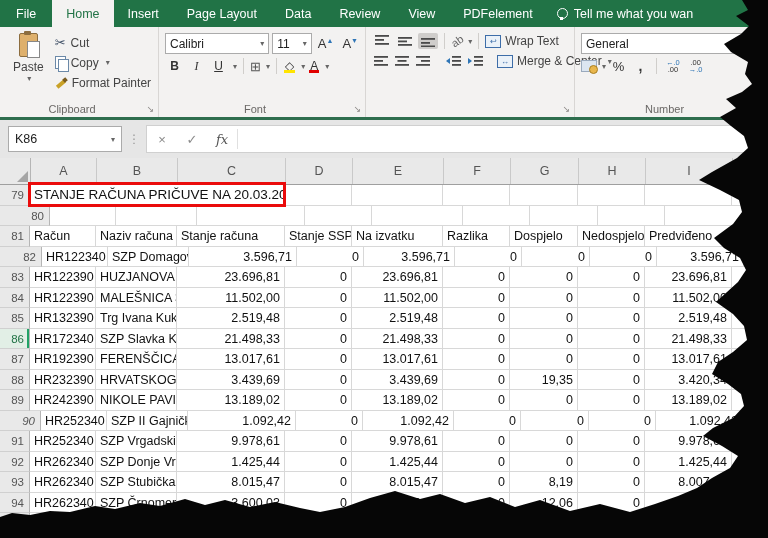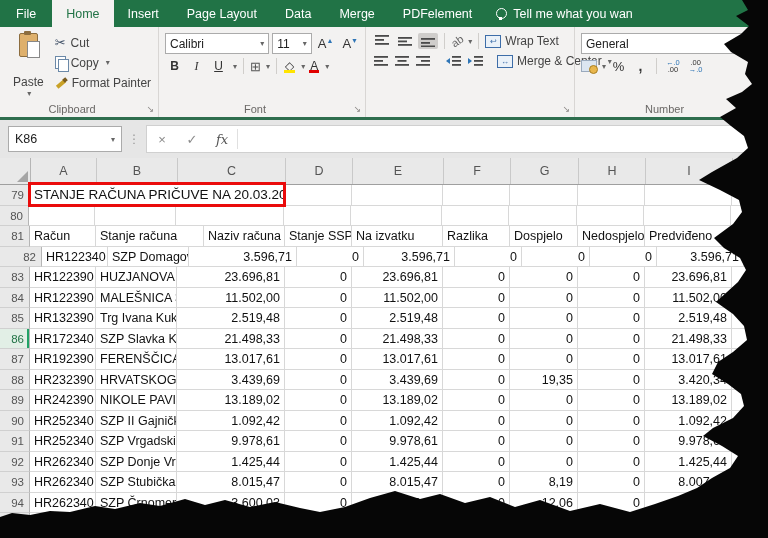--- a/index.html
+++ b/index.html
@@ -21,21 +21,21 @@
   .rgroup+.rgroup{border-left:1px solid #d8d6d4;}
   .glabel{position:absolute;bottom:2px;left:0;right:14px;text-align:center;font-size:11px;color:#6a6866;}
   .launcher{position:absolute;bottom:3px;right:4px;font-size:9px;color:#8a8886;}
   .gbody{display:flex;flex:1;}
   .dd{font-size:8px;color:#666;margin-left:2px;}
   
   .paste{display:flex;flex-direction:column;align-items:center;padding:2px 7px;}
   .clipicon{width:17px;height:22px;background:#deb06c;border:1px solid #8c6d3f;border-radius:2px;position:relative;}
   .clipicon::before{content:"";position:absolute;left:4px;top:-3px;width:7px;height:4px;background:#8c6d3f;border-radius:1px;}
   .clipicon::after{content:"";position:absolute;right:-3px;bottom:-2px;width:11px;height:15px;background:#fff;border:1px solid #888;}
-  .paste .plbl{margin-top:18px;}
+  .paste .plbl{margin-top:3px;}
   .clipcol{display:flex;flex-direction:column;justify-content:flex-start;gap:3px;padding:3px 4px;}
   .smallbtn{display:flex;align-items:center;gap:5px;height:17px;white-space:nowrap;}
   .cuticon{color:#44546a;font-size:13px;line-height:13px;}
   .copyicon{width:9px;height:11px;border:1px solid #6b89a8;background:#fff;position:relative;display:inline-block;}
   .copyicon::after{content:"";position:absolute;left:2px;top:2px;width:9px;height:11px;border:1px solid #6b89a8;background:#fff;}
   .fpicon{display:inline-block;width:12px;height:12px;position:relative;}
   .fpicon::before{content:"";position:absolute;left:1px;top:5px;width:10px;height:4px;background:#c9a227;transform:rotate(-40deg);}
   .fpicon::after{content:"";position:absolute;left:8px;top:1px;width:4px;height:4px;background:#7a5c21;transform:rotate(-40deg);}
   
   .fontgrid{display:flex;flex-direction:column;gap:4px;padding-top:2px;}
@@ -105,21 +105,22 @@
 <body>
 
 <div class="screen">
 
   <div class="tabbar">
     <div class="tab file">File</div>
     <div class="tab active">Home</div>
     <div class="tab">Insert</div>
     <div class="tab">Page Layout</div>
     <div class="tab">Data</div>
-    <div class="tab">Merge</div>
+    <div class="tab">Review</div>
+    <div class="tab">View</div>
     <div class="tab">PDFelement</div>
     <div class="tellme">
       <span class="bulb"></span>
       <span>Tell me what you wan</span>
     </div>
   </div>
 
   <div class="ribbon">
 
     <div class="rgroup" style="width:148px;">
@@ -330,37 +331,37 @@
         <div class="cell titlecell" style="width: 255px;">STANJE RAČUNA PRIČUVE NA 20.03.2023</div>
         <div class="cell" style="width: 67px;"></div>
         <div class="cell" style="width: 91px;"></div>
         <div class="cell" style="width: 67px;"></div>
         <div class="cell" style="width: 68px;"></div>
         <div class="cell" style="width: 67px;"></div>
         <div class="cell" style="width: 87px;"></div>
         <div class="cell" style="width: 46px; flex: 1 1 0%;"></div>
       </div>
       <div class="g-row">
-        <div class="rnum" style="width: 29px;">80</div>
+        <div class="rnum" style="width: 50px;">80</div>
         <div class="cell" style="width: 66px;"></div>
         <div class="cell" style="width: 81px;"></div>
         <div class="cell" style="width: 108px;"></div>
         <div class="cell" style="width: 67px;"></div>
         <div class="cell" style="width: 91px;"></div>
         <div class="cell" style="width: 67px;"></div>
         <div class="cell" style="width: 68px;"></div>
         <div class="cell" style="width: 67px;"></div>
         <div class="cell" style="width: 87px;"></div>
         <div class="cell" style="width: 46px; flex: 1 1 0%;"></div>
       </div>
       <div class="g-row">
         <div class="rnum" style="width: 30px;">81</div>
         <div class="cell" style="width: 66px;">Račun</div>
+        <div class="cell" style="width: 81px;">Naziv računa</div>
         <div class="cell" style="width: 108px;">Stanje računa</div>
-        <div class="cell" style="width: 81px;">Naziv računa</div>
         <div class="cell" style="width: 67px;">Stanje SSP</div>
         <div class="cell" style="width: 91px;">Na izvatku</div>
         <div class="cell" style="width: 67px;">Razlika</div>
         <div class="cell" style="width: 68px;">Dospjelo</div>
         <div class="cell" style="width: 67px;">Nedospjelo</div>
         <div class="cell" style="width: 87px;">Predviđeno</div>
         <div class="cell" style="width: 46px; flex: 1 1 0%;"></div>
       </div>
       <div class="g-row">
         <div class="rnum" style="width: 42px;">82</div>
@@ -460,21 +461,21 @@
         <div class="cell num" style="width: 108px;">13.189,02</div>
         <div class="cell num" style="width: 67px;">0</div>
         <div class="cell num" style="width: 91px;">13.189,02</div>
         <div class="cell num" style="width: 67px;">0</div>
         <div class="cell num" style="width: 68px;">0</div>
         <div class="cell num" style="width: 67px;">0</div>
         <div class="cell num" style="width: 87px;">13.189,02</div>
         <div class="cell" style="width: 46px; flex: 1 1 0%;"></div>
       </div>
       <div class="g-row">
-        <div class="rnum" style="width: 30px;">90</div>
+        <div class="rnum" style="width: 41px; font-style: italic;">90</div>
         <div class="cell" style="width: 66px;">HR252340</div>
         <div class="cell" style="width: 81px;">SZP II Gajničk</div>
         <div class="cell num" style="width: 108px;">1.092,42</div>
         <div class="cell num" style="width: 67px;">0</div>
         <div class="cell num" style="width: 91px;">1.092,42</div>
         <div class="cell num" style="width: 67px;">0</div>
         <div class="cell num" style="width: 68px;">0</div>
         <div class="cell num" style="width: 67px;">0</div>
         <div class="cell num" style="width: 87px;">1.092,42</div>
         <div class="cell" style="width: 46px; flex: 1 1 0%;"></div>

